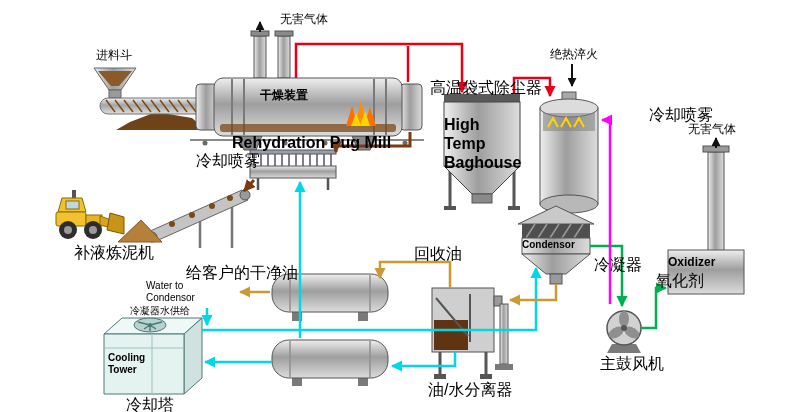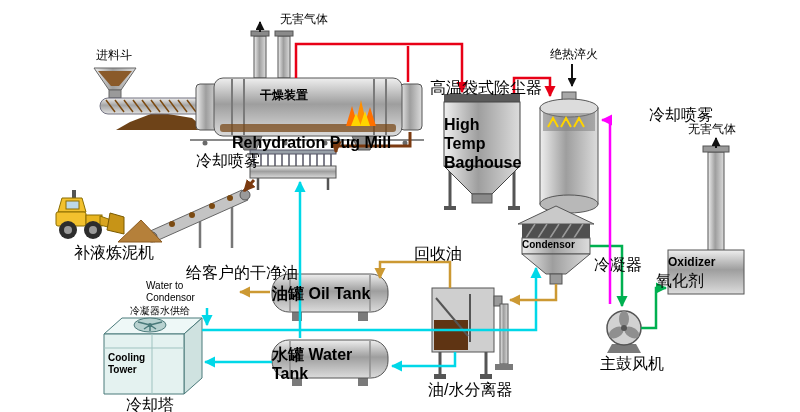--- a/index.html
+++ b/index.html
@@ -252,23 +252,20 @@
 Baghouse</div>
 <div class="lbl s12" style="left:550px;top:47px">绝热淬火</div>
 <div class="lbl s11" style="left:649px;top:106px">冷却喷雾</div>
 <div class="lbl s12" style="left:688px;top:122px">无害气体</div>
 <div class="lbl s12 b ctr" style="left:668px;top:255px;width:76px">Oxidizer</div>
 <div class="lbl s11 ctr" style="left:656px;top:272px;width:59px">氧化剂</div>
 <div class="lbl s10 b ctr" style="left:522px;top:239px;width:68px">Condensor</div>
 <div class="lbl s11" style="left:594px;top:256px">冷凝器</div>
 <div class="lbl s11" style="left:600px;top:355px">主鼓风机</div>
 <div class="lbl s11" style="left:414px;top:245px">回收油</div>
-<div class="lbl s11 b ctr" style="left:272px;top:285px;width:116px">油罐 Oil Tank</div>
-<div class="lbl s11 b ctr" style="left:272px;top:346px;width:116px">水罐 Water
-Tank</div>
 <div class="lbl s11" style="left:428px;top:381px">油/水分离器</div>
 <div class="lbl s11 b" style="left:232px;top:134px">Rehydration Pug Mill</div>
 <div class="lbl s11" style="left:196px;top:152px">冷却喷雾</div>
 <div class="lbl s11" style="left:74px;top:244px">补液炼泥机</div>
 <div class="lbl s11" style="left:186px;top:264px">给客户的干净油</div>
 <div class="lbl s10" style="left:146px;top:280px">Water to
 Condensor</div>
 <div class="lbl s10" style="left:130px;top:305px">冷凝器水供给</div>
 <div class="lbl s10 b" style="left:108px;top:352px">Cooling
 Tower</div>

